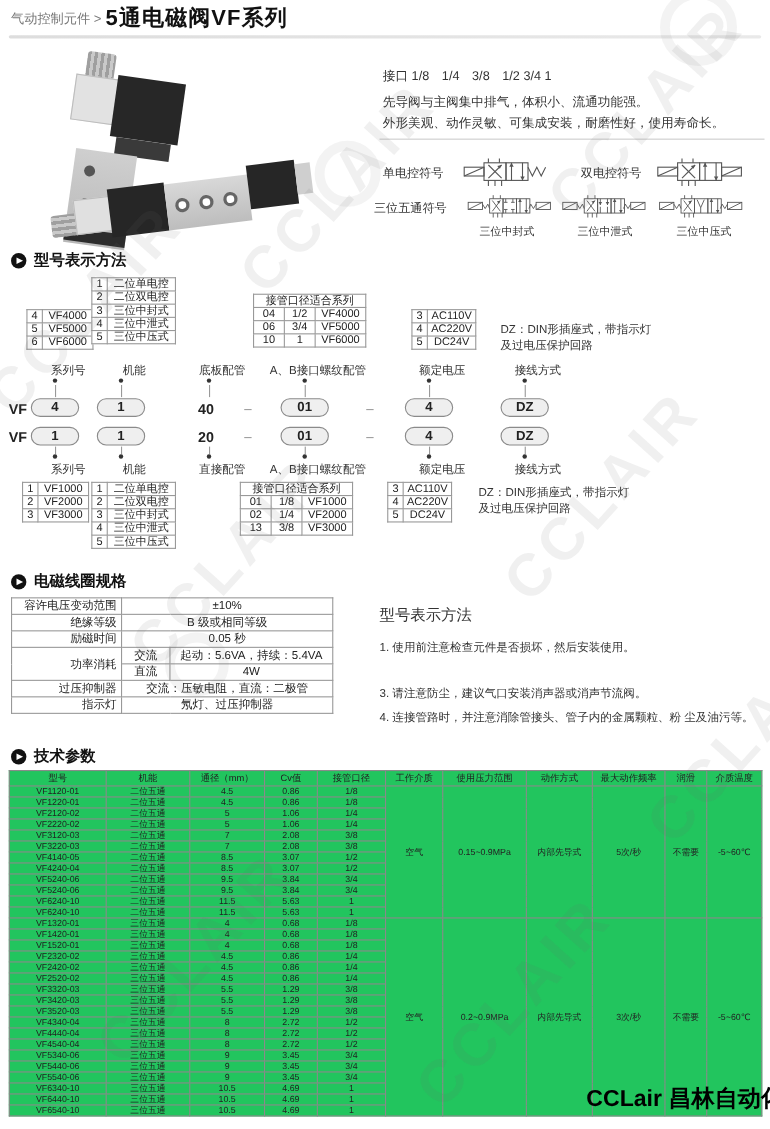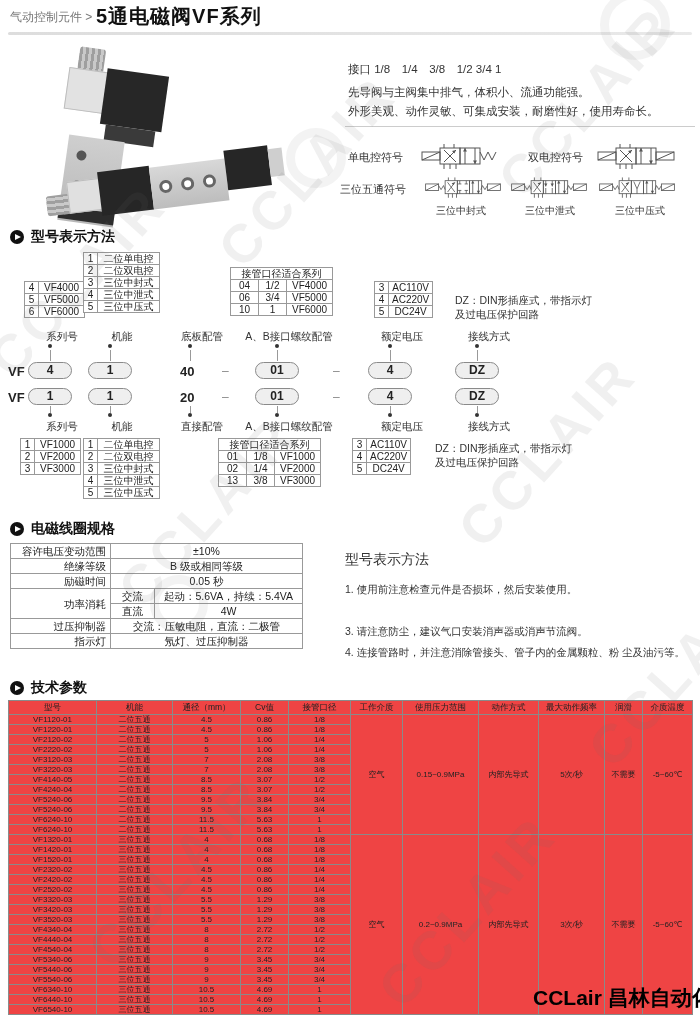--- a/index.html
+++ b/index.html
@@ -36,21 +36,21 @@
   .note{font-size:10.5px;color:#333;line-height:14px;white-space:nowrap;}
   
   .coil{border-collapse:collapse;font-size:10.5px;color:#222;}
   .coil td{border:1px solid #999;height:14px;line-height:14px;padding:0 4px;white-space:nowrap;}
   .coil .lab{text-align:right;}
   .coil .val{text-align:center;}
   
   .maint-title{font-size:14px;color:#333;}
   .maint-item{font-size:10.5px;color:#333;line-height:19px;white-space:nowrap;}
   
-  .tech{border-collapse:collapse;table-layout:fixed;width:684px;font-size:8px;color:#222;background:#ef4444;}
+  .tech{border-collapse:collapse;table-layout:fixed;width:684px;font-size:8px;color:#222;background:#22c55e;}
   .tech th{border:1px solid #8a8a8a;height:13px;line-height:13px;padding:0;font-size:8.5px;
         font-weight:normal;text-align:center;white-space:nowrap;overflow:hidden;}
   .tech td{border:1px solid #8a8a8a;height:9px;line-height:9px;padding:0;text-align:center;
         white-space:nowrap;overflow:hidden;}
   
   .sym-label{font-size:11px;font-weight:normal;color:#333;white-space:nowrap;}
   .sym-type{position:absolute;transform:translateX(-50%);font-size:10px;color:#333;white-space:nowrap;}
   svg{display:block;}
   
   .photo{position:absolute;left:15px;top:52px;width:280px;height:168px;}

